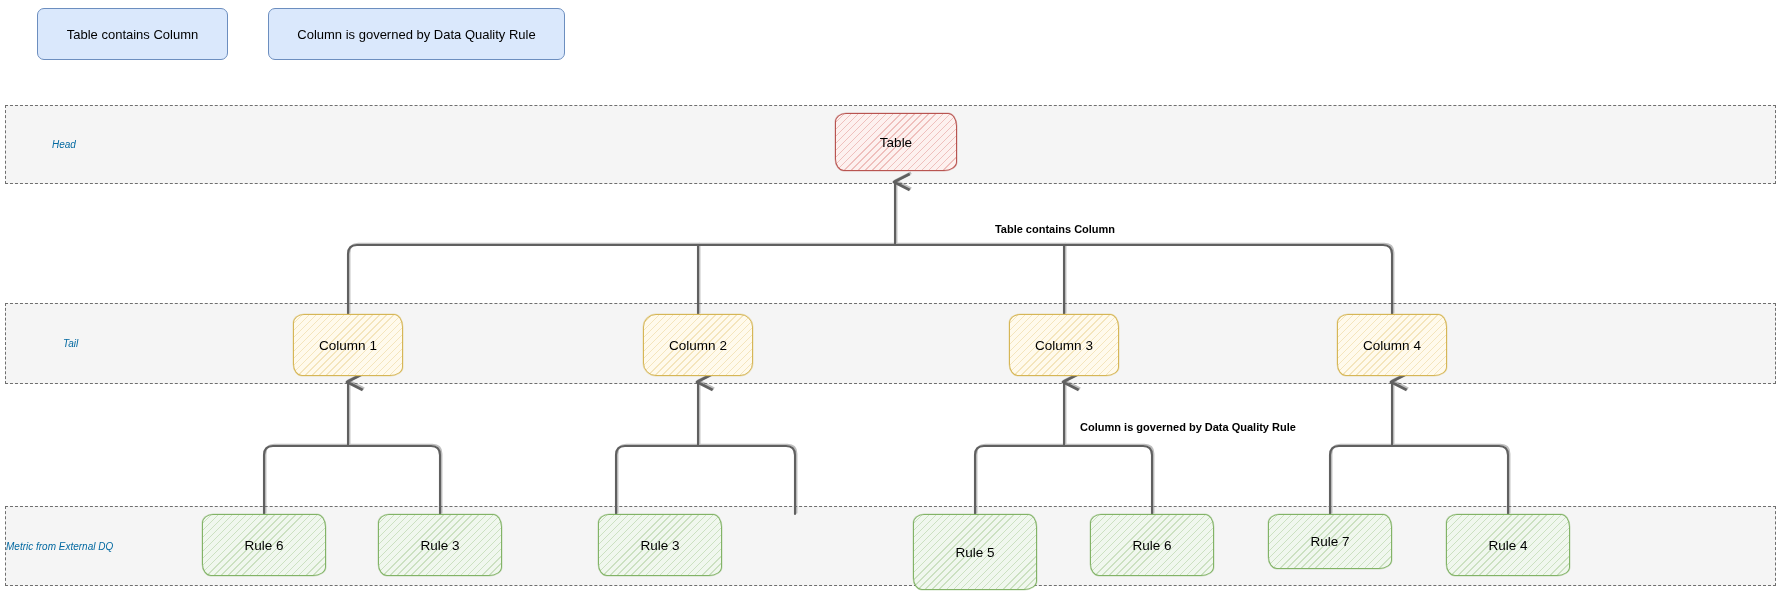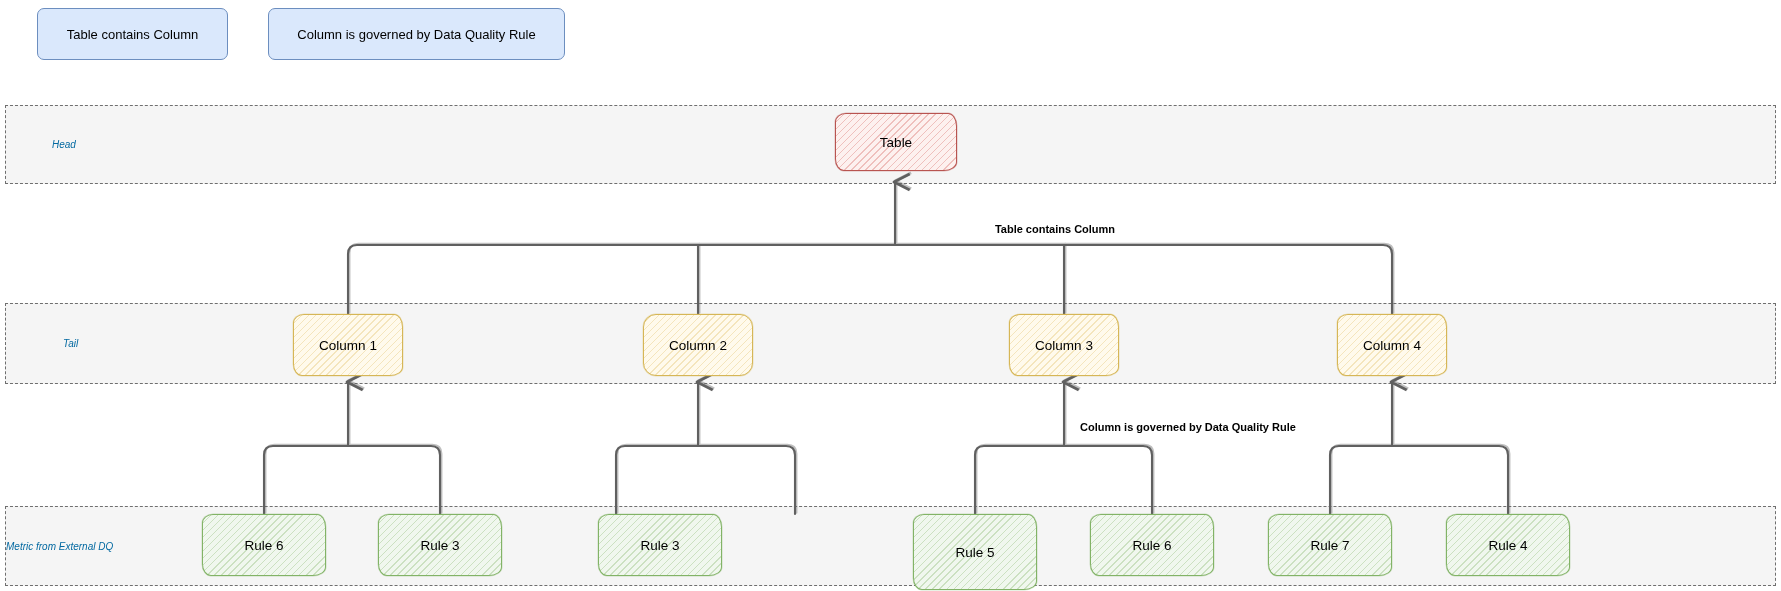--- a/index.html
+++ b/index.html
@@ -152,21 +152,21 @@
   </div>
   <div class="node node-rule" style="left:554px;top:514px;width:124px;height:62px;margin-left:44px;">
     <span>Rule 3</span>
   </div>
   <div class="node node-rule" style="left:913px;top:514px;width:124px;height:76px;">
     <span>Rule 5</span>
   </div>
   <div class="node node-rule" style="left:1090px;top:514px;width:124px;height:62px;">
     <span>Rule 6</span>
   </div>
-  <div class="node node-rule" style="left:1268px;top:514px;width:124px;height:62px;">
+  <div class="node node-rule" style="left:1268px;top:514px;width:124px;height:55px;">
     <span>Rule 7</span>
   </div>
   <div class="node node-rule" style="left:1446px;top:514px;width:124px;height:62px;">
     <span>Rule 4</span>
   </div>
 
   <div class="edge-label" style="left:1055px;top:229px;">Table contains Column</div>
   <div class="edge-label" style="left:1188px;top:427px;">Column is governed by Data Quality Rule</div>
 
 </div>

